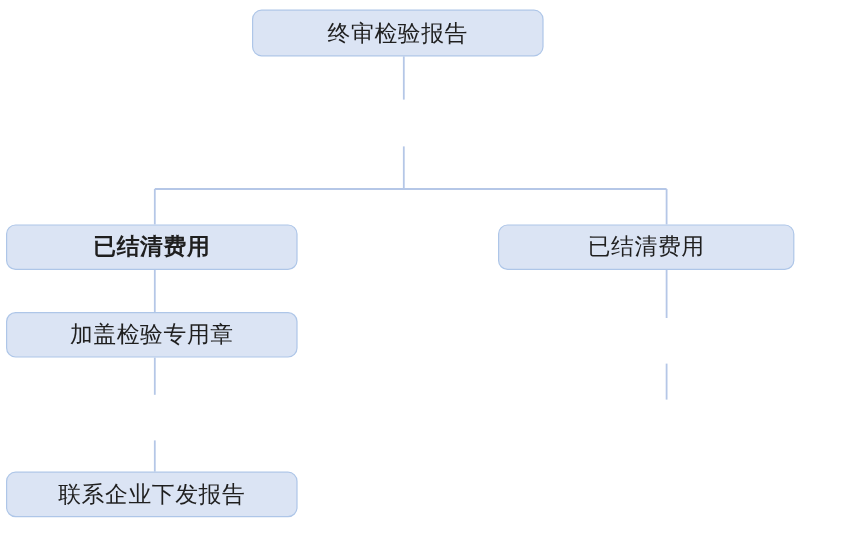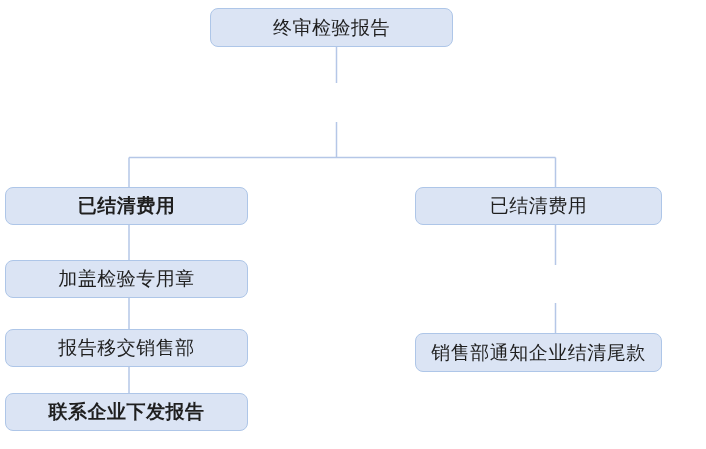--- a/index.html
+++ b/index.html
@@ -36,21 +36,21 @@
     color: #1f1f1f;
     white-space: nowrap;
   }
   
   .n-t1 { left: 210px; top: 8px;   width: 243px; height: 39px; }
   .n-t2 { left: 210px; top: 83px;  width: 243px; height: 39px; }
   
   .n-l1 { left: 5px;   top: 187px; width: 243px; height: 38px; font-weight: bold; }
   .n-l2 { left: 5px;   top: 260px; width: 243px; height: 38px; }
   .n-l3 { left: 5px;   top: 329px; width: 243px; height: 38px; }
-  .n-l4 { left: 5px;   top: 393px; width: 243px; height: 38px; font-weight: bold; }
+  .n-l4 { left: 5px;   top: 393px; width: 243px; height: 38px; }
   
   .n-r1 { left: 415px; top: 187px; width: 247px; height: 38px; }
   .n-r2 { left: 415px; top: 265px; width: 247px; height: 38px; }
   .n-r3 { left: 415px; top: 333px; width: 247px; height: 39px; }
 </style>
 </head>
 <body>
 
 <div class="canvas">
 
@@ -68,19 +68,17 @@
     <line x1="129" y1="367" x2="129" y2="393"></line>
 
     <line x1="555.5" y1="225" x2="555.5" y2="265"></line>
     <line x1="555.5" y1="303" x2="555.5" y2="333"></line>
   </svg>
 
   <div class="node n-t1">终审检验报告</div>
 
   <div class="node n-l1">已结清费用</div>
   <div class="node n-l2">加盖检验专用章</div>
-  <div class="node n-l3">报告移交销售部</div>
   <div class="node n-l4">联系企业下发报告</div>
 
   <div class="node n-r1">已结清费用</div>
-  <div class="node n-r3">销售部通知企业结清尾款</div>
 
 </div>
 
 </body></html>

